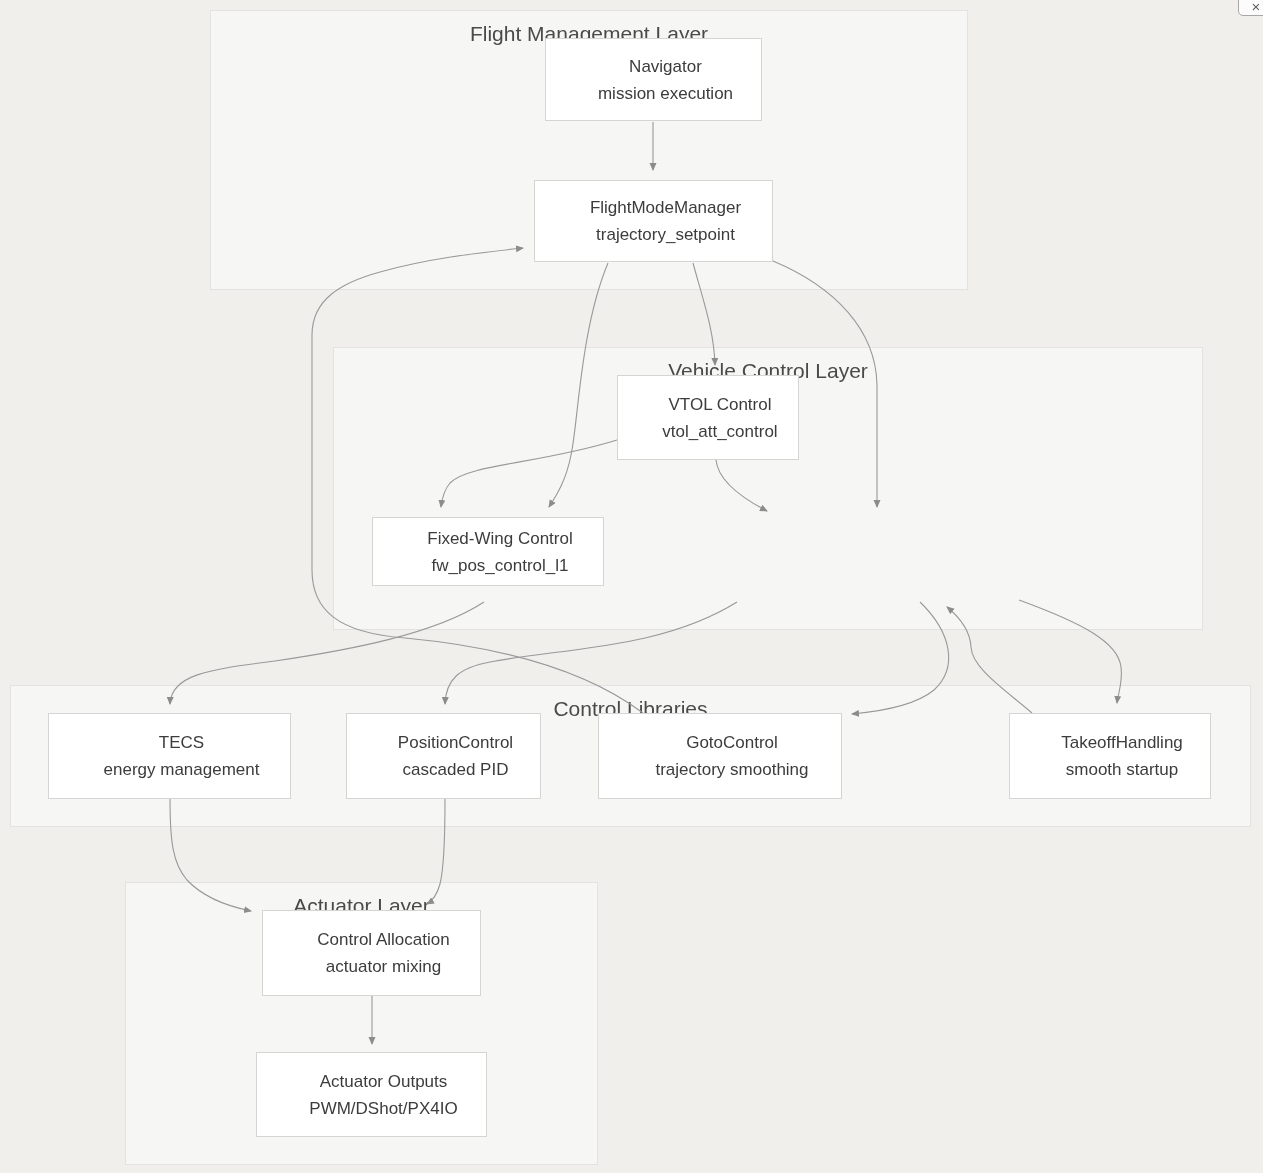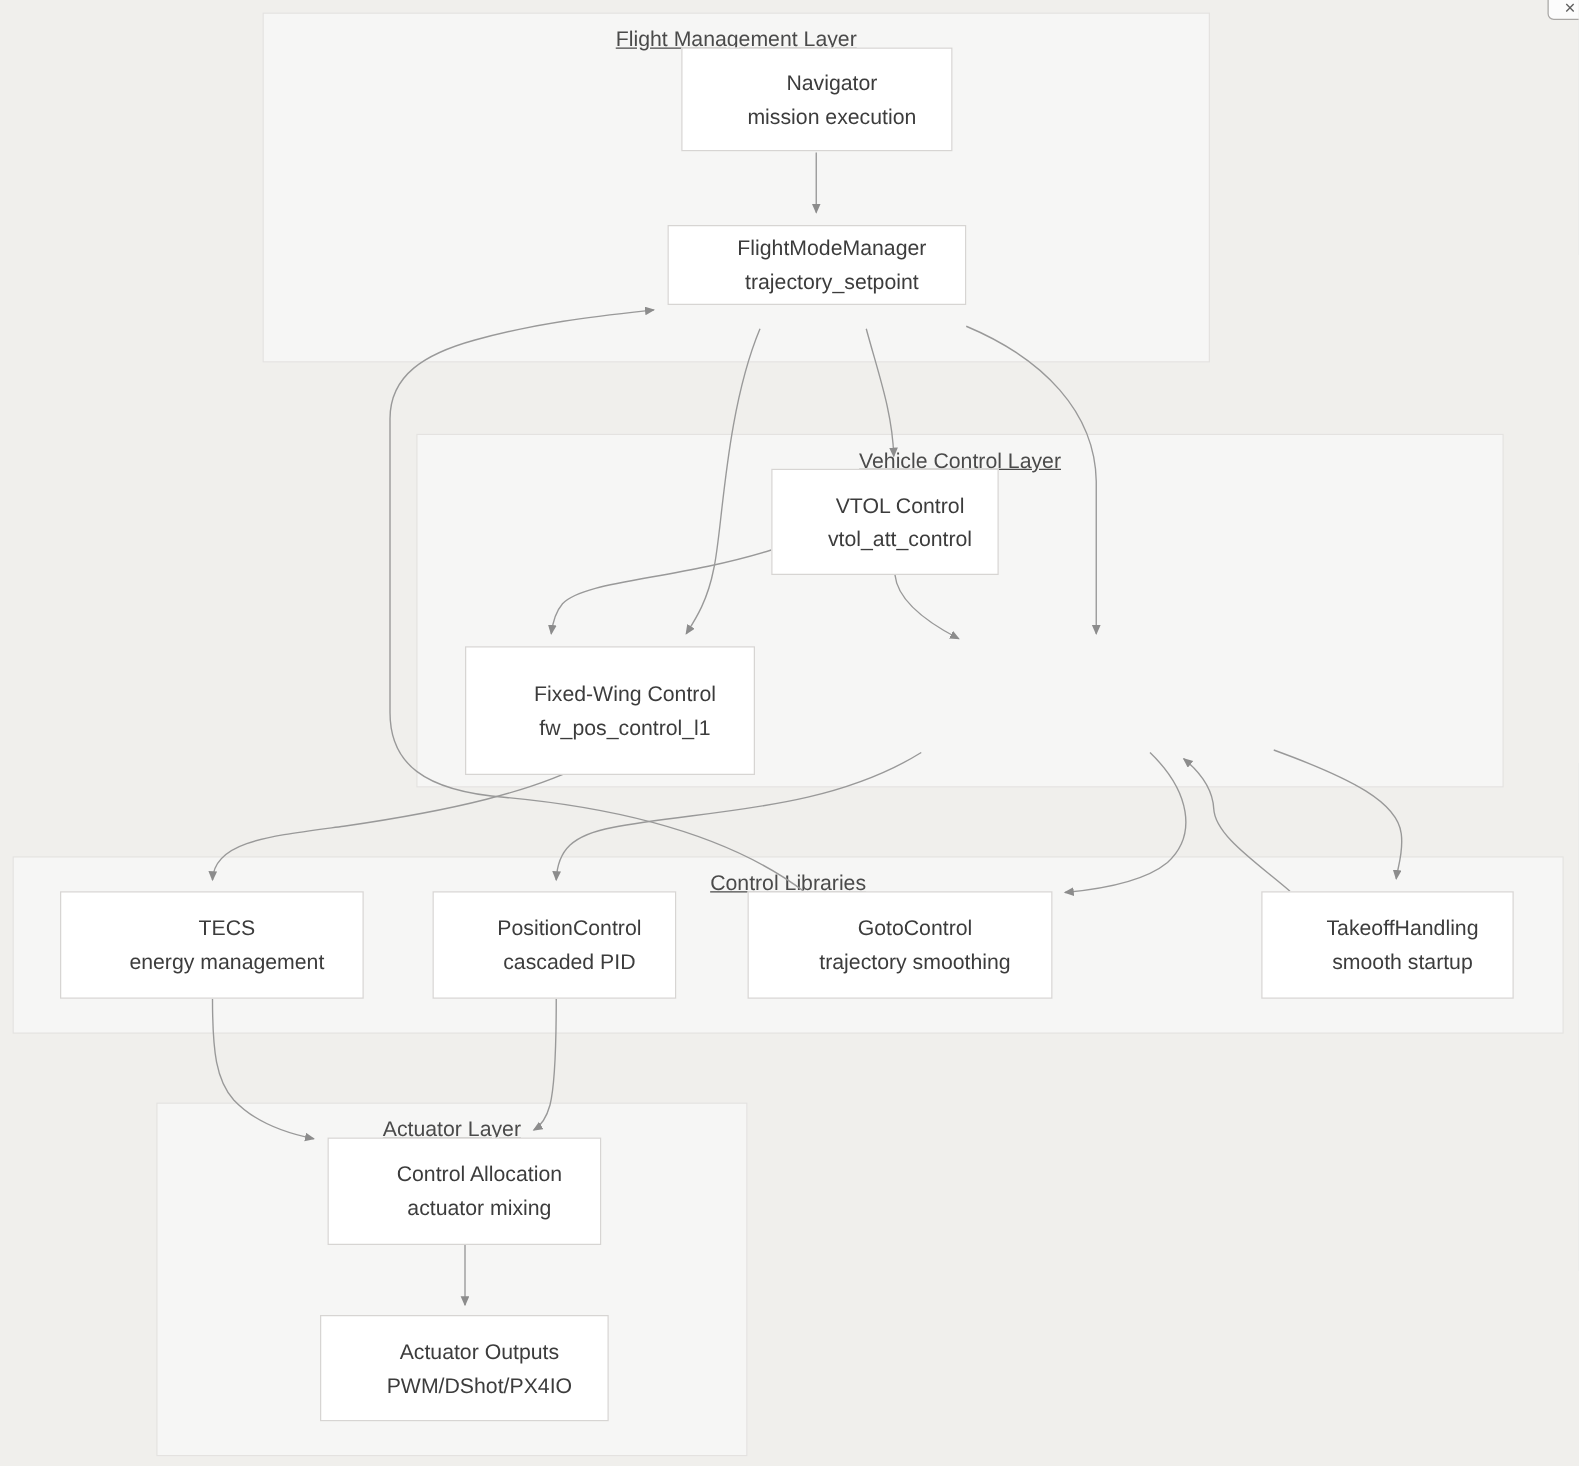--- a/index.html
+++ b/index.html
@@ -14,41 +14,41 @@
     background:var(--background);
     font-family:"Liberation Sans","DejaVu Sans",sans-serif;
   }
   .layer{
     position:absolute;z-index:1;
     background:var(--container-fill);
     border:1px solid var(--container-border);
   }
   .layer-label{
     position:absolute;top:11px;left:0;right:0;text-align:center;
-    font-size:17px;color:var(--label-text);text-decoration:underline;
+    font-size:21px;color:var(--label-text);
   }
   .l-fml{left:210px;top:10px;width:758px;height:280px}
   .l-vcl{left:333px;top:347px;width:870px;height:283px}
   .l-cl{left:10px;top:685px;width:1241px;height:142px}
   .l-al{left:125px;top:882px;width:473px;height:283px}
   svg.edges{position:absolute;left:0;top:0;z-index:2}
   svg.edges path.edge{fill:none;stroke:var(--edge);stroke-width:1.1px}
   svg.edges .arrowhead{fill:var(--arrow)}
   .node{
     position:absolute;z-index:3;
     background:var(--node-fill);
     border:1px solid var(--node-border);
     color:var(--node-text);
     text-align:center;font-size:17px;line-height:27px;
     display:flex;flex-direction:column;justify-content:center;align-items:center;padding-left:24px;
   }
   .n-navigator{left:545px;top:38px;width:217px;height:83px}
-  .n-fmm{left:534px;top:180px;width:239px;height:64px}
+  .n-fmm{left:534px;top:180px;width:239px;height:82px}
   .n-vtol{left:617px;top:375px;width:182px;height:85px}
-  .n-fw{left:372px;top:517px;width:232px;height:103px}
+  .n-fw{left:372px;top:517px;width:232px;height:69px}
   .n-mc{left:723px;top:517px;width:296px;height:85px}
   .n-tecs{left:48px;top:713px;width:243px;height:86px}
   .n-pos{left:346px;top:713px;width:195px;height:86px}
   .n-goto{left:598px;top:713px;width:244px;height:86px}
   .n-takeoff{left:1009px;top:713px;width:202px;height:86px}
   .n-alloc{left:262px;top:910px;width:219px;height:86px}
   .n-outputs{left:256px;top:1052px;width:231px;height:85px}
   .close-btn{
     position:absolute;z-index:4;left:1238px;top:-10px;width:36px;height:26px;
     background:#fcfcfc;border:1.5px solid #a9a7a5;border-radius:5px;

